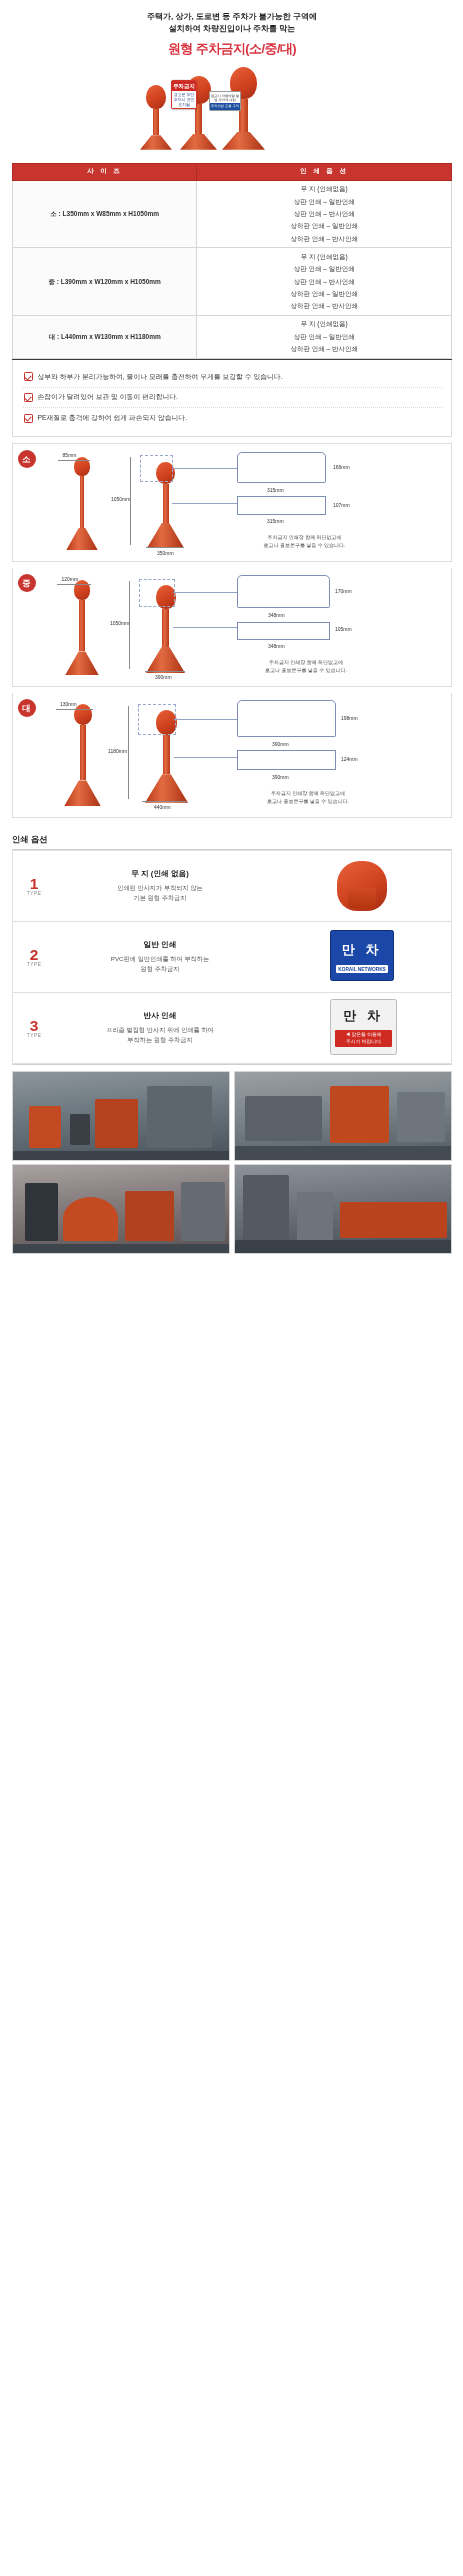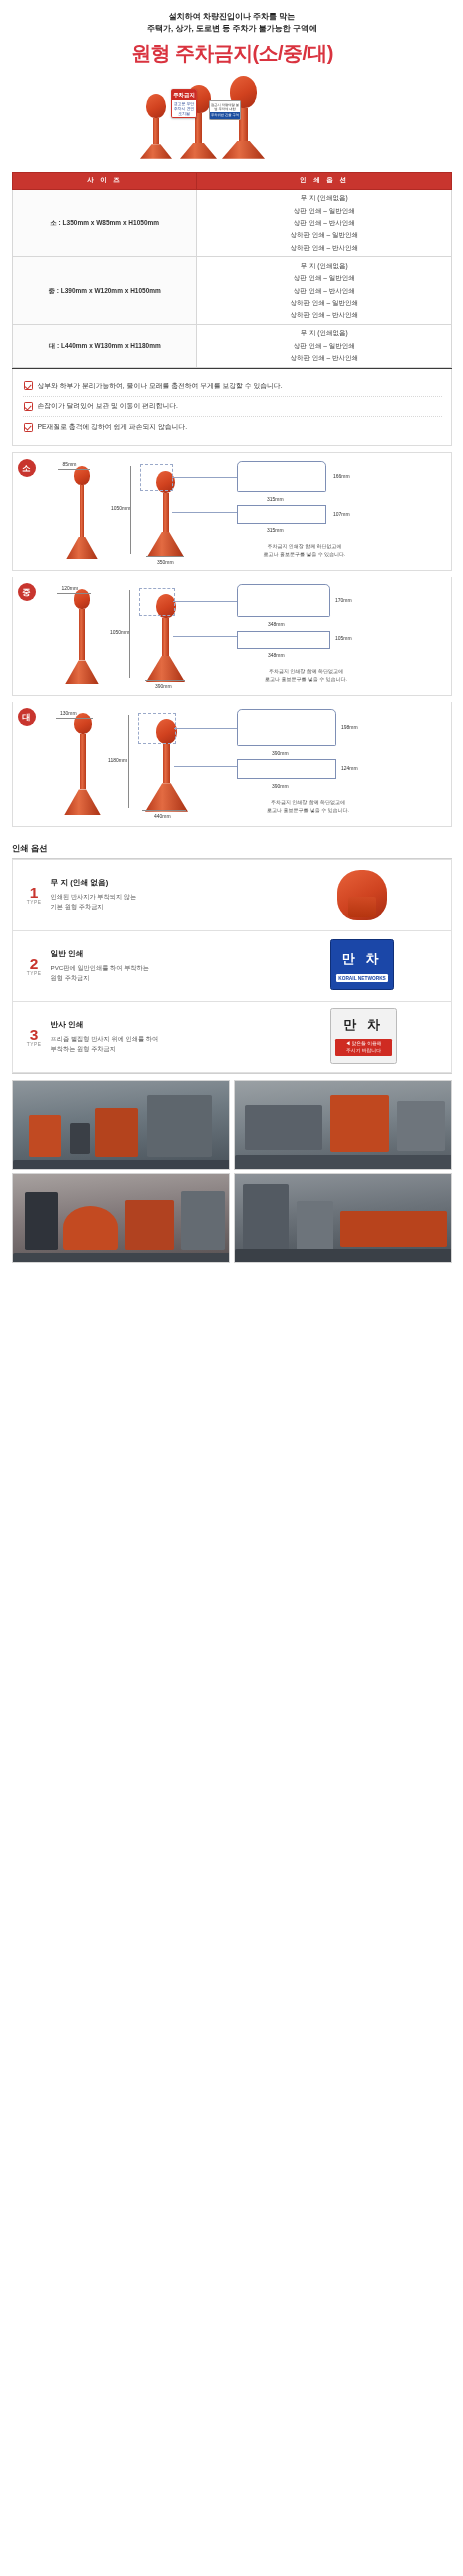--- a/index.html
+++ b/index.html
@@ -11,21 +11,21 @@
     width: 464px;
   }
   .page { width: 464px; margin: 0 auto; position: relative; }
 
   
   .header { text-align: center; padding: 10.7px 0 3.6px; }
   .header .sub {
     font-size: 8px; color: #222; line-height: 1.55; font-weight: bold;
   }
   .header .title {
-    font-size: 20px; color: #d9333f; font-weight: bold;
+    font-size: 13px; color: #d9333f; font-weight: bold;
     letter-spacing: -0.6px; margin-top: 4.8px;
   }
 
   
   .hero {
     height: 89px; position: relative; margin: 3.6px 0 8.3px;
   }
   .cone {
     position: absolute; bottom: 4.8px;
   }
@@ -145,21 +145,21 @@
   
   .opt-block {
     width: 440px; margin: 0 auto; border: 0.6px solid #e0e0e0; border-top: none;
     display: flex; align-items: center; min-height: 70px; background: #fff;
   }
   .opt-num {
     width: 34px; flex: none; text-align: center; padding-left: 8.3px;
   }
   .opt-num .n { font-size: 15.5px; color: #c8352e; font-weight: bold; line-height: 1; }
   .opt-num .t { font-size: 4.8px; color: #888; letter-spacing: 0.6px; }
-  .opt-txt { flex: 1; padding: 6px 3.6px; }
+  .opt-txt { flex: 1; padding: 6px 3.6px; text-align: center; }
   .opt-txt .oh { font-size: 7.7px; font-weight: bold; color: #222; margin-bottom: 4.2px; }
   .opt-txt .od { font-size: 6.2px; color: #555; line-height: 1.65; }
   .opt-img {
     width: 178px; flex: none; height: 70px; position: relative;
   }
 
   
   .plate-blue {
     position:absolute; left:57px; top:8.3px; width:64px; height:51px;
     background:#1b47a8; border:1.2px solid #0f2f78; border-radius:2.4px;
@@ -203,22 +203,22 @@
   .p4 { background: linear-gradient(175deg,#8d9399 0%,#6b7279 45%,#464d54 100%); }
   .ph-shape { position: absolute; border-radius: 1.8px; }
 </style>
 </head>
 <body>
 
 <div class="page">
 
   <div class="header">
     <div class="sub">
+      <div>주택가, 상가, 도로변 등 주차가 불가능한 구역에</div>
       <div>설치하여 차량진입이나 주차를 막는</div>
-      <div>주택가, 상가, 도로변 등 주차가 불가능한 구역에</div>
     </div>
     <div class="title">원형 주차금지(소/중/대)</div>
   </div>
 
   <div class="hero">
 
     <div class="cone" style="left:140px;">
       <div class="ball" style="width:20px;height:24px;"></div>
       <div class="stem" style="width:6.5px;height:26px;"></div>
       <div class="base" style="width:32px;height:14.3px;clip-path:polygon(36% 0,64% 0,100% 100%,0 100%);"></div>

